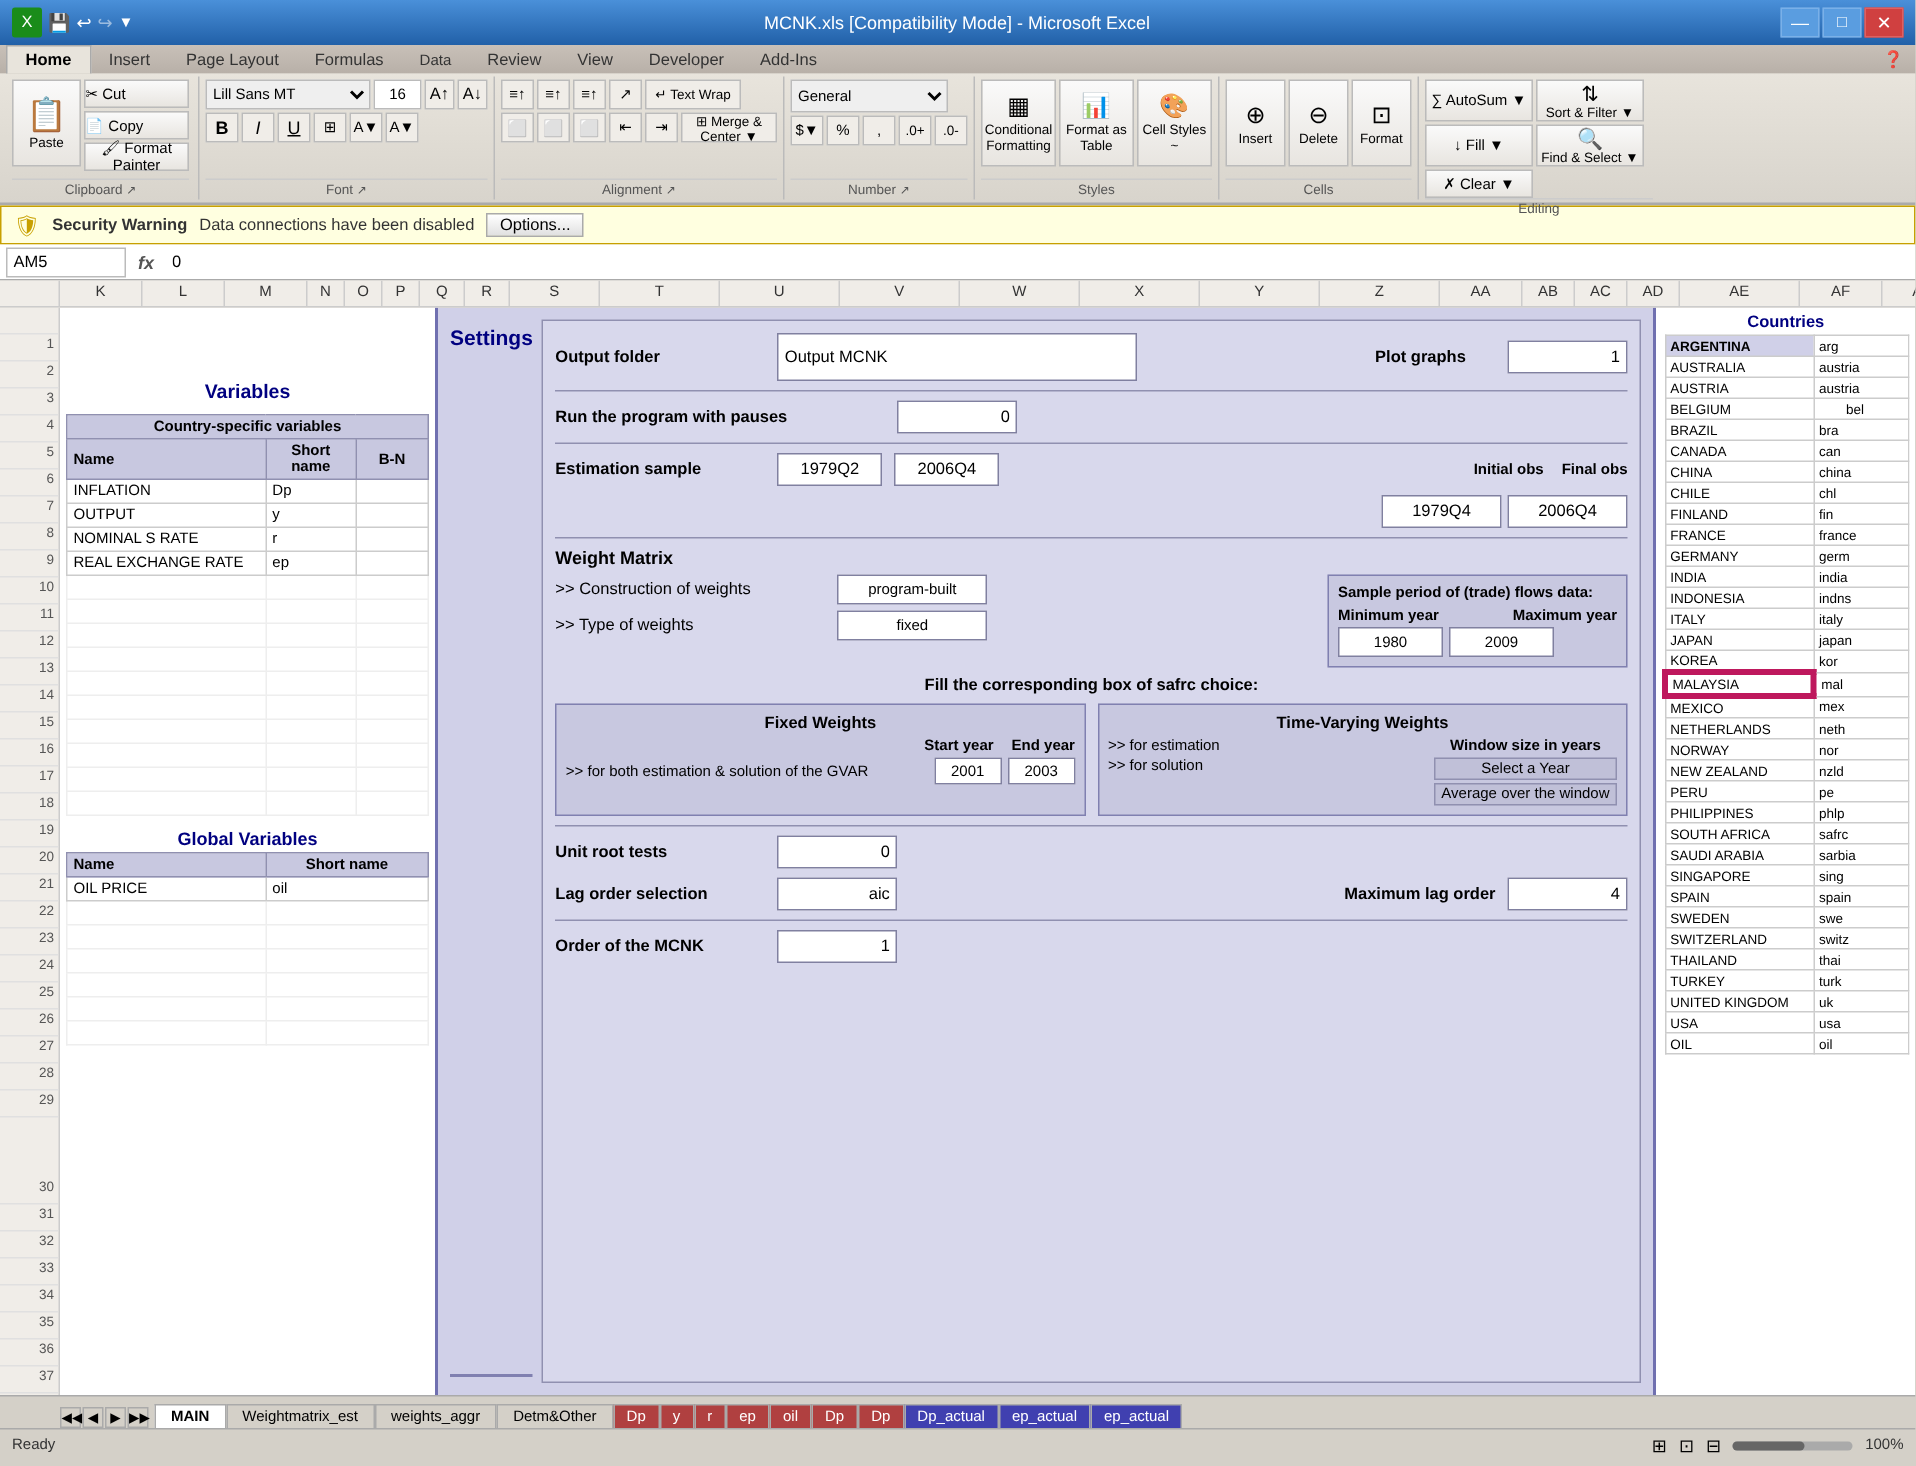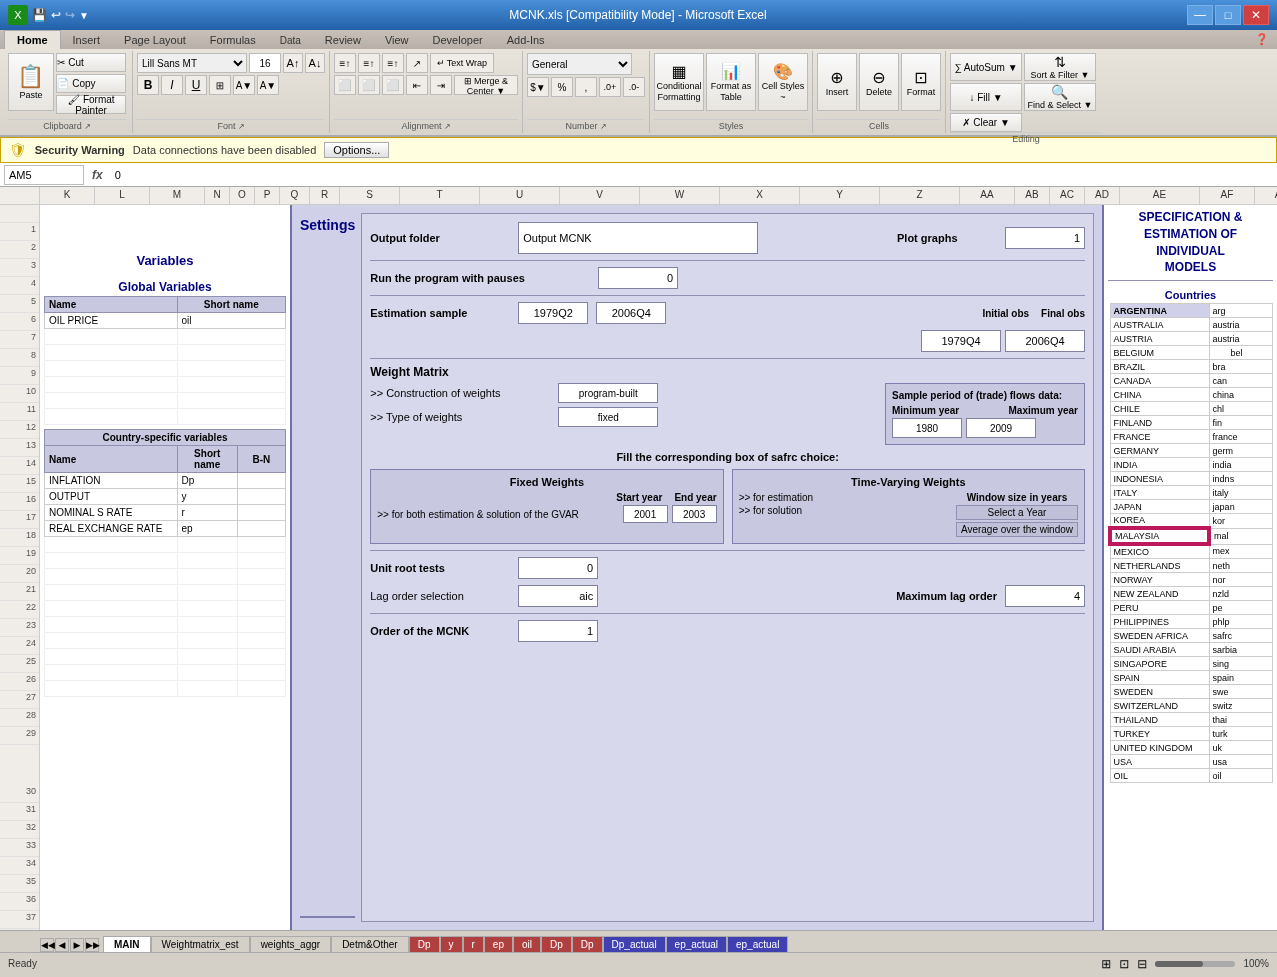--- a/index.html
+++ b/index.html
@@ -267,20 +267,106 @@
   </div>
 
   <div style="flex:1;overflow:hidden;position:relative;display:flex;">
 
     <div style="width:252px;border-right:2px solid #7070b0;overflow:hidden;background:white;flex-shrink:0;padding:4px;display:flex;flex-direction:column;gap:4px;">
 
       <div style="height:40px;"></div>
 
       <div style="font-size:13px;font-weight:bold;text-align:center;color:#000080;margin-bottom:4px;">Variables</div>
 
+      <div>
+        <table style="width:100%;border-collapse:collapse;font-size:10px;">
+          <tbody>
+              <tr>
+            <td colspan="3" style="background:#c8c8e0;border:1px solid #9090b0;padding:2px 4px;font-weight:bold;text-align:center;">Country-specific variables</td>
+          </tr>
+          <tr>
+            <th style="background:#c8c8e0;border:1px solid #9090b0;padding:2px 4px;font-weight:bold;text-align:left;width:55%;">Name</th>
+            <th style="background:#c8c8e0;border:1px solid #9090b0;padding:2px 4px;font-weight:bold;width:25%;">Short name</th>
+            <th style="background:#c8c8e0;border:1px solid #9090b0;padding:2px 4px;font-weight:bold;width:20%;">B-N</th>
+          </tr>
+          <tr>
+            <td style="border:1px solid #ccc;padding:1px 4px;height:16px;">INFLATION</td>
+            <td style="border:1px solid #ccc;padding:1px 4px;">Dp</td>
+            <td style="border:1px solid #ccc;padding:1px 4px;"></td>
+          </tr>
+          <tr>
+            <td style="border:1px solid #ccc;padding:1px 4px;height:16px;">OUTPUT</td>
+            <td style="border:1px solid #ccc;padding:1px 4px;">y</td>
+            <td style="border:1px solid #ccc;padding:1px 4px;"></td>
+          </tr>
+          <tr>
+            <td style="border:1px solid #ccc;padding:1px 4px;height:16px;">NOMINAL S RATE</td>
+            <td style="border:1px solid #ccc;padding:1px 4px;">r</td>
+            <td style="border:1px solid #ccc;padding:1px 4px;"></td>
+          </tr>
+          <tr>
+            <td style="border:1px solid #ccc;padding:1px 4px;height:16px;">REAL EXCHANGE RATE</td>
+            <td style="border:1px solid #ccc;padding:1px 4px;">ep</td>
+            <td style="border:1px solid #ccc;padding:1px 4px;"></td>
+          </tr>
+
+          <tr>
+                <td style="border:1px solid #eee;height:16px;"></td>
+                <td style="border:1px solid #eee;"></td>
+                <td style="border:1px solid #eee;"></td>
+              </tr>
+          <tr>
+                <td style="border:1px solid #eee;height:16px;"></td>
+                <td style="border:1px solid #eee;"></td>
+                <td style="border:1px solid #eee;"></td>
+              </tr>
+          <tr>
+                <td style="border:1px solid #eee;height:16px;"></td>
+                <td style="border:1px solid #eee;"></td>
+                <td style="border:1px solid #eee;"></td>
+              </tr>
+          <tr>
+                <td style="border:1px solid #eee;height:16px;"></td>
+                <td style="border:1px solid #eee;"></td>
+                <td style="border:1px solid #eee;"></td>
+              </tr>
+          <tr>
+                <td style="border:1px solid #eee;height:16px;"></td>
+                <td style="border:1px solid #eee;"></td>
+                <td style="border:1px solid #eee;"></td>
+              </tr>
+          <tr>
+                <td style="border:1px solid #eee;height:16px;"></td>
+                <td style="border:1px solid #eee;"></td>
+                <td style="border:1px solid #eee;"></td>
+              </tr>
+          <tr>
+                <td style="border:1px solid #eee;height:16px;"></td>
+                <td style="border:1px solid #eee;"></td>
+                <td style="border:1px solid #eee;"></td>
+              </tr>
+          <tr>
+                <td style="border:1px solid #eee;height:16px;"></td>
+                <td style="border:1px solid #eee;"></td>
+                <td style="border:1px solid #eee;"></td>
+              </tr>
+          <tr>
+                <td style="border:1px solid #eee;height:16px;"></td>
+                <td style="border:1px solid #eee;"></td>
+                <td style="border:1px solid #eee;"></td>
+              </tr>
+          <tr>
+                <td style="border:1px solid #eee;height:16px;"></td>
+                <td style="border:1px solid #eee;"></td>
+                <td style="border:1px solid #eee;"></td>
+              </tr>
+        </tbody>
+          </table>
+      </div>
+
       <div style="margin-top:4px;">
         <div style="font-size:12px;font-weight:bold;text-align:center;color:#000080;margin-bottom:2px;">Global Variables</div>
         <table style="width:100%;border-collapse:collapse;font-size:10px;">
           <tbody>
               <tr>
             <th style="background:#c8c8e0;border:1px solid #9090b0;padding:2px 4px;text-align:left;width:55%;">Name</th>
             <th style="background:#c8c8e0;border:1px solid #9090b0;padding:2px 4px;width:45%;">Short name</th>
           </tr>
           <tr>
             <td style="border:1px solid #ccc;padding:1px 4px;height:16px;">OIL PRICE</td>
@@ -306,118 +392,32 @@
                 <td style="border:1px solid #eee;height:16px;"></td>
                 <td style="border:1px solid #eee;"></td>
               </tr>
           <tr>
                 <td style="border:1px solid #eee;height:16px;"></td>
                 <td style="border:1px solid #eee;"></td>
               </tr>
         </tbody>
           </table>
       </div>
-
-      <div>
-        <table style="width:100%;border-collapse:collapse;font-size:10px;">
-          <tbody>
-              <tr>
-            <td colspan="3" style="background:#c8c8e0;border:1px solid #9090b0;padding:2px 4px;font-weight:bold;text-align:center;">Country-specific variables</td>
-          </tr>
-          <tr>
-            <th style="background:#c8c8e0;border:1px solid #9090b0;padding:2px 4px;font-weight:bold;text-align:left;width:55%;">Name</th>
-            <th style="background:#c8c8e0;border:1px solid #9090b0;padding:2px 4px;font-weight:bold;width:25%;">Short name</th>
-            <th style="background:#c8c8e0;border:1px solid #9090b0;padding:2px 4px;font-weight:bold;width:20%;">B-N</th>
-          </tr>
-          <tr>
-            <td style="border:1px solid #ccc;padding:1px 4px;height:16px;">INFLATION</td>
-            <td style="border:1px solid #ccc;padding:1px 4px;">Dp</td>
-            <td style="border:1px solid #ccc;padding:1px 4px;"></td>
-          </tr>
-          <tr>
-            <td style="border:1px solid #ccc;padding:1px 4px;height:16px;">OUTPUT</td>
-            <td style="border:1px solid #ccc;padding:1px 4px;">y</td>
-            <td style="border:1px solid #ccc;padding:1px 4px;"></td>
-          </tr>
-          <tr>
-            <td style="border:1px solid #ccc;padding:1px 4px;height:16px;">NOMINAL S RATE</td>
-            <td style="border:1px solid #ccc;padding:1px 4px;">r</td>
-            <td style="border:1px solid #ccc;padding:1px 4px;"></td>
-          </tr>
-          <tr>
-            <td style="border:1px solid #ccc;padding:1px 4px;height:16px;">REAL EXCHANGE RATE</td>
-            <td style="border:1px solid #ccc;padding:1px 4px;">ep</td>
-            <td style="border:1px solid #ccc;padding:1px 4px;"></td>
-          </tr>
-
-          <tr>
-                <td style="border:1px solid #eee;height:16px;"></td>
-                <td style="border:1px solid #eee;"></td>
-                <td style="border:1px solid #eee;"></td>
-              </tr>
-          <tr>
-                <td style="border:1px solid #eee;height:16px;"></td>
-                <td style="border:1px solid #eee;"></td>
-                <td style="border:1px solid #eee;"></td>
-              </tr>
-          <tr>
-                <td style="border:1px solid #eee;height:16px;"></td>
-                <td style="border:1px solid #eee;"></td>
-                <td style="border:1px solid #eee;"></td>
-              </tr>
-          <tr>
-                <td style="border:1px solid #eee;height:16px;"></td>
-                <td style="border:1px solid #eee;"></td>
-                <td style="border:1px solid #eee;"></td>
-              </tr>
-          <tr>
-                <td style="border:1px solid #eee;height:16px;"></td>
-                <td style="border:1px solid #eee;"></td>
-                <td style="border:1px solid #eee;"></td>
-              </tr>
-          <tr>
-                <td style="border:1px solid #eee;height:16px;"></td>
-                <td style="border:1px solid #eee;"></td>
-                <td style="border:1px solid #eee;"></td>
-              </tr>
-          <tr>
-                <td style="border:1px solid #eee;height:16px;"></td>
-                <td style="border:1px solid #eee;"></td>
-                <td style="border:1px solid #eee;"></td>
-              </tr>
-          <tr>
-                <td style="border:1px solid #eee;height:16px;"></td>
-                <td style="border:1px solid #eee;"></td>
-                <td style="border:1px solid #eee;"></td>
-              </tr>
-          <tr>
-                <td style="border:1px solid #eee;height:16px;"></td>
-                <td style="border:1px solid #eee;"></td>
-                <td style="border:1px solid #eee;"></td>
-              </tr>
-          <tr>
-                <td style="border:1px solid #eee;height:16px;"></td>
-                <td style="border:1px solid #eee;"></td>
-                <td style="border:1px solid #eee;"></td>
-              </tr>
-        </tbody>
-          </table>
-      </div>
     </div>
 
     <div style="flex:1;background:#d0d0e8;overflow:hidden;padding:8px;display:flex;flex-direction:row;gap:6px;min-width:0;">
 
       <div style="font-size:14px;font-weight:bold;text-align:center;color:#000080;padding:4px 0;border-bottom:2px solid #8080b0;margin-bottom:4px;">Settings</div>
 
       <div style="background:#d8d8ec;border:1px solid #9090b0;padding:8px;flex:1;display:flex;flex-direction:column;gap:6px;">
 
         <div style="display:flex;align-items:center;gap:8px;">
           <div style="font-size:11px;font-weight:bold;min-width:140px;">Output folder</div>
           <input type="text" value="Output MCNK" style="background: white; border: 1px solid rgb(128, 128, 160); height: 32px; font-size: 11px; padding: 0px 4px; width: 240px;">
-          <div style="font-size:11px;font-weight:bold;margin-left:auto;min-width:100px;text-align:left;">Plot graphs</div>
+          <div style="font-size:11px;font-weight:bold;margin-left:auto;min-width:100px;text-align:center;">Plot graphs</div>
           <input type="text" value="1" style="background: white; border: 1px solid rgb(128, 128, 160); height: 22px; font-size: 11px; padding: 0px 4px; width: 80px; text-align: right;">
         </div>
 
         <div style="border-top:1px solid #9090b0;"></div>
 
         <div style="display:flex;align-items:center;gap:8px;">
           <div style="font-size:11px;font-weight:bold;min-width:220px;">Run the program with pauses</div>
           <input type="text" value="0" style="background: white; border: 1px solid rgb(128, 128, 160); height: 22px; font-size: 11px; padding: 0px 4px; width: 80px; text-align: right;">
         </div>
 
@@ -501,39 +501,38 @@
 
         <div style="border-top:1px solid #9090b0;"></div>
 
         <div style="display:flex;align-items:center;gap:8px;">
           <div style="font-size:11px;font-weight:bold;min-width:140px;">Unit root tests</div>
           <input type="text" value="0" style="background: white; border: 1px solid rgb(128, 128, 160); height: 22px; font-size: 11px; padding: 0px 4px; width: 80px; text-align: right;">
           <div style="flex:1;"></div>
         </div>
 
         <div style="display:flex;align-items:center;gap:8px;">
-          <div style="font-size:11px;font-weight:normal;min-width:140px;">Lag order selection</div>
+          <div style="font-size:11px;font-weight:bold;min-width:140px;">Lag order selection</div>
           <input type="text" value="aic" style="background: white; border: 1px solid rgb(128, 128, 160); height: 22px; font-size: 11px; padding: 0px 4px; width: 80px; text-align: right;">
           <div style="font-size:11px;font-weight:bold;margin-left:auto;min-width:140px;text-align:right;">Maximum lag order</div>
           <input type="text" value="4" style="background: white; border: 1px solid rgb(128, 128, 160); height: 22px; font-size: 11px; padding: 0px 4px; width: 80px; text-align: right;">
         </div>
 
         <div style="border-top:1px solid #9090b0;"></div>
 
         <div style="display:flex;align-items:center;gap:8px;">
           <div style="font-size:11px;font-weight:bold;min-width:140px;">Order of the MCNK</div>
           <input type="text" value="1" style="background: white; border: 1px solid rgb(128, 128, 160); height: 22px; font-size: 11px; padding: 0px 4px; width: 80px; text-align: right;">
         </div>
 
       </div>
     </div>
 
     <div style="width:175px;border-left:2px solid #7070b0;overflow:hidden;background:white;flex-shrink:0;padding:4px;display:flex;flex-direction:column;">
 
-      <div style="font-size:12px;font-weight:bold;text-align:center;color:#000080;line-height:1.4;margin-bottom:8px;border-bottom:1px solid #9090b0;padding-bottom:4px;">SPECIFICATION &amp;<br>ESTIMATION OF<br>INDIVIDUAL<br>MODELS</div>
 
       <div style="flex:1;overflow:hidden;">
         <div style="font-size:11px;font-weight:bold;text-align:center;color:#000080;margin-bottom:2px;">Countries</div>
         <table style="width:100%;border-collapse:collapse;font-size:9px;">
           <tbody>
               <tr>
                 <td style="border:1px solid #ccc;padding:1px 3px;height:14px;font-weight:bold;background:#d0d0e8;">ARGENTINA</td>
                 <td style="border:1px solid #ccc;padding:1px 3px;">arg</td>
               </tr>
           <tr>
@@ -618,21 +617,21 @@
               </tr>
           <tr>
                 <td style="border:1px solid #ccc;padding:1px 3px;height:14px;">PERU</td>
                 <td style="border:1px solid #ccc;padding:1px 3px;">pe</td>
               </tr>
           <tr>
                 <td style="border:1px solid #ccc;padding:1px 3px;height:14px;">PHILIPPINES</td>
                 <td style="border:1px solid #ccc;padding:1px 3px;">phlp</td>
               </tr>
           <tr>
-                <td style="border:1px solid #ccc;padding:1px 3px;height:14px;">SWEDEN AFRICA</td>
+                <td style="border:1px solid #ccc;padding:1px 3px;height:14px;">SOUTH AFRICA</td>
                 <td style="border:1px solid #ccc;padding:1px 3px;">safrc</td>
               </tr>
           <tr>
                 <td style="border:1px solid #ccc;padding:1px 3px;height:14px;">SAUDI ARABIA</td>
                 <td style="border:1px solid #ccc;padding:1px 3px;">sarbia</td>
               </tr>
           <tr>
                 <td style="border:1px solid #ccc;padding:1px 3px;height:14px;">SINGAPORE</td>
                 <td style="border:1px solid #ccc;padding:1px 3px;">sing</td>
               </tr>

